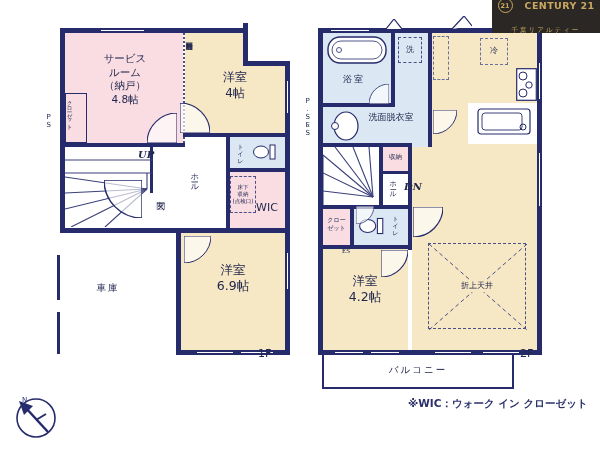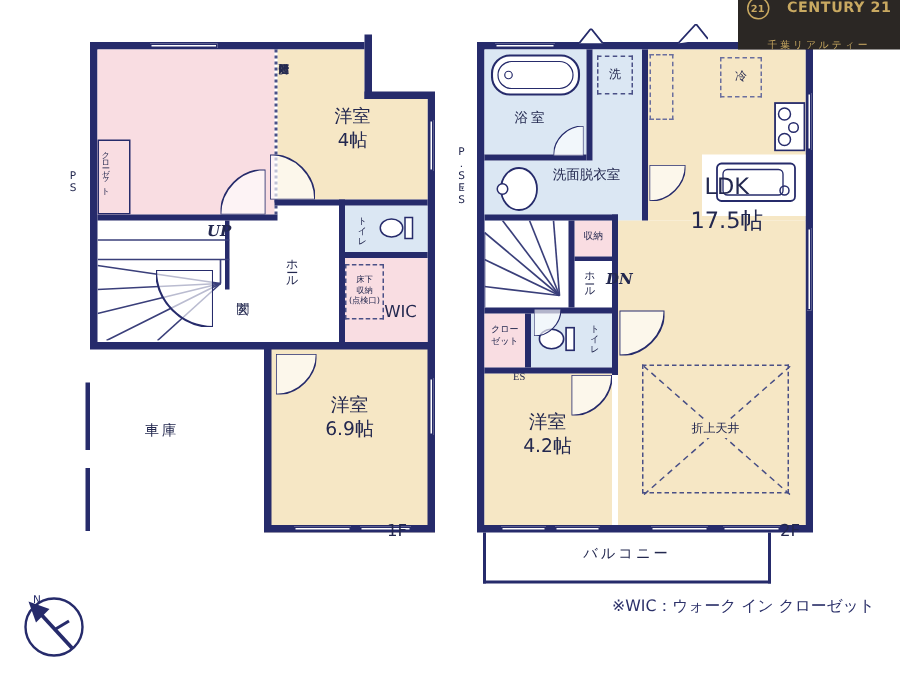--- a/index.html
+++ b/index.html
@@ -26,21 +26,21 @@
   .italic{font-family:"DejaVu Serif","Liberation Serif",serif;font-style:italic;font-weight:bold;}
   .watermark{position:absolute;left:146px;top:210px;font-size:21px;letter-spacing:2px;
              color:rgba(130,130,130,0.48);white-space:nowrap;z-index:40;}
   .logo{position:absolute;left:492px;top:0;width:108px;height:33px;background:#2b2724;z-index:50;
         display:flex;flex-direction:column;align-items:center;justify-content:center;gap:1px;}
   .logo-row{display:flex;align-items:center;gap:12px;justify-content:center;}
   .logo-badge{width:13px;height:13px;border:1.2px solid #c9a961;border-radius:50%;color:#c9a961;
               font-size:6.5px;font-weight:bold;display:flex;align-items:center;justify-content:center;}
   .logo-name{color:#c9a961;font-size:9.5px;font-weight:bold;letter-spacing:0.4px;}
   .logo-sub{color:#c9a961;font-size:6.5px;letter-spacing:2px;margin-top:12px;}
-  .note{position:absolute;left:408px;top:397px;font-size:10.5px;font-weight:normal;color:#2b3069;}
+  .note{position:absolute;left:408px;top:397px;font-size:10.5px;font-weight:bold;color:#2b3069;}
   svg{display:block;}
 </style>
 </head>
 <body>
 
 <div class="canvas">
 
   <div class="block" style="left:60px;top:28px;width:230px;height:205px;"></div>
 
   <div class="room pink" style="left:65px;top:33px;width:118px;height:110px;"></div>
@@ -66,20 +66,24 @@
       <line x1="82" y1="42" x2="6" y2="80"></line>
       <line x1="82" y1="42" x2="40" y2="80"></line>
       <line x1="82" y1="42" x2="82" y2="26"></line>
     </g>
   </svg>
   <div class="lbl italic" style="left:138px;top:148px;font-size:10px;">UP</div>
 
   <div class="room pink" style="left:65px;top:93px;width:22px;height:50px;border:1.5px solid #262b6b;"></div>
   <div class="vlbl vlr" style="left:67px;top:96px;font-size:5.5px;letter-spacing:0;">クローゼット</div>
 
+  <div class="lbl" style="left:85px;top:52px;width:80px;font-size:10.5px;">サービス
+ルーム
+（納戸）
+4.8帖</div>
   <div class="vlbl" style="left:184px;top:37px;font-size:7px;letter-spacing:0;">間仕切対応可能</div>
   <div class="lbl" style="left:205px;top:70px;width:60px;font-size:12px;">洋室
 4帖</div>
   <div class="vlbl" style="left:237px;top:140px;font-size:6px;letter-spacing:0;">トイレ</div>
   <div class="vlbl" style="left:189px;top:167px;font-size:8px;">ホール</div>
   <div class="vlbl" style="left:156px;top:194px;font-size:8.5px;">玄関</div>
   <div class="vlbl" style="left:44px;top:113px;font-size:7px;letter-spacing:0;">PS</div>
 
   <svg class="abs" style="left:252px;top:142px;" width="26" height="20" viewBox="0 0 26 20">
     <rect x="18" y="3" width="5" height="14" fill="#fff" stroke="#262b6b" stroke-width="1"></rect>
@@ -189,42 +193,40 @@
       <line x1="50" y1="50" x2="30" y2="0"></line>
       <line x1="50" y1="50" x2="46" y2="0"></line>
       <line x1="0" y1="8" x2="0" y2="58"></line>
     </g>
   </svg>
   <div class="lbl italic" style="left:360px;top:180px;font-size:10px;margin-left:44px;">DN</div>
 
   <div class="lbl" style="left:334px;top:74px;width:40px;font-size:9px;letter-spacing:2px;">浴室</div>
   <div class="lbl" style="left:358px;top:112px;width:66px;font-size:9px;">洗面脱衣室</div>
   <div class="vlbl" style="left:303px;top:97px;font-size:7px;letter-spacing:0;">P.S・ES</div>
-  <div class="lbl" style="left:432px;top:113px;width:105px;font-size:15px;line-height:1.5;">LDK
-17.5帖</div>
   <div class="lbl" style="left:383px;top:153px;width:25px;font-size:6.5px;">収納</div>
   <div class="vlbl" style="left:388px;top:176px;font-size:7px;">ホール</div>
   <div class="lbl" style="left:323px;top:216px;width:27px;font-size:6px;">クロー
 ゼット</div>
   <div class="vlbl" style="left:392px;top:212px;font-size:6px;letter-spacing:0;">トイレ</div>
   <div class="lbl" style="left:342px;top:247px;font-size:7px;font-family:Liberation Serif, serif;">ES</div>
   <div class="lbl" style="left:335px;top:273px;width:60px;font-size:12.5px;">洋室
 4.2帖</div>
 
   <svg class="abs" style="left:358px;top:215px;" width="28" height="22" viewBox="0 0 26 20">
     <rect x="18" y="3" width="5" height="14" fill="#fff" stroke="#262b6b" stroke-width="1"></rect>
     <ellipse cx="9" cy="10" rx="7.5" ry="6" fill="#fff" stroke="#262b6b" stroke-width="1"></ellipse>
   </svg>
 
   <div class="dash" style="left:428px;top:243px;width:98px;height:86px;border-color:#4a5086;">
     <svg width="98" height="86" viewBox="0 0 98 86" style="position:absolute;left:0;top:0;">
       <line x1="0" y1="0" x2="98" y2="86" stroke="#4a5086" stroke-width="1" stroke-dasharray="4 3"></line>
       <line x1="98" y1="0" x2="0" y2="86" stroke="#4a5086" stroke-width="1" stroke-dasharray="4 3"></line>
     </svg>
-    <span class="lbl" style="position:static;font-size:8px;background:#f6e7c5;padding:1px 3px;z-index:2;">折上天井</span>
+    <span class="lbl" style="position:static;font-size:8px;background:#f6e7c5;padding:1px 3px;z-index:2;font-family:Liberation Mono, monospace;">折上天井</span>
   </div>
 
   <div class="lbl" style="left:520px;top:347px;font-size:11px;z-index:25;">2F</div>
 
   <div class="abs" style="left:322px;top:355px;width:192px;height:34px;border:2px solid #262b6b;border-top:none;box-sizing:border-box;"></div>
   <div class="lbl" style="left:322px;top:364px;width:192px;font-size:9.5px;letter-spacing:2px;">バルコニー</div>
 
   <div class="win" style="left:330px;top:29px;width:40px;height:3px;"></div>
   <div class="win" style="left:538px;top:62px;width:3px;height:38px;"></div>
   <div class="win" style="left:538px;top:152px;width:3px;height:55px;"></div>

